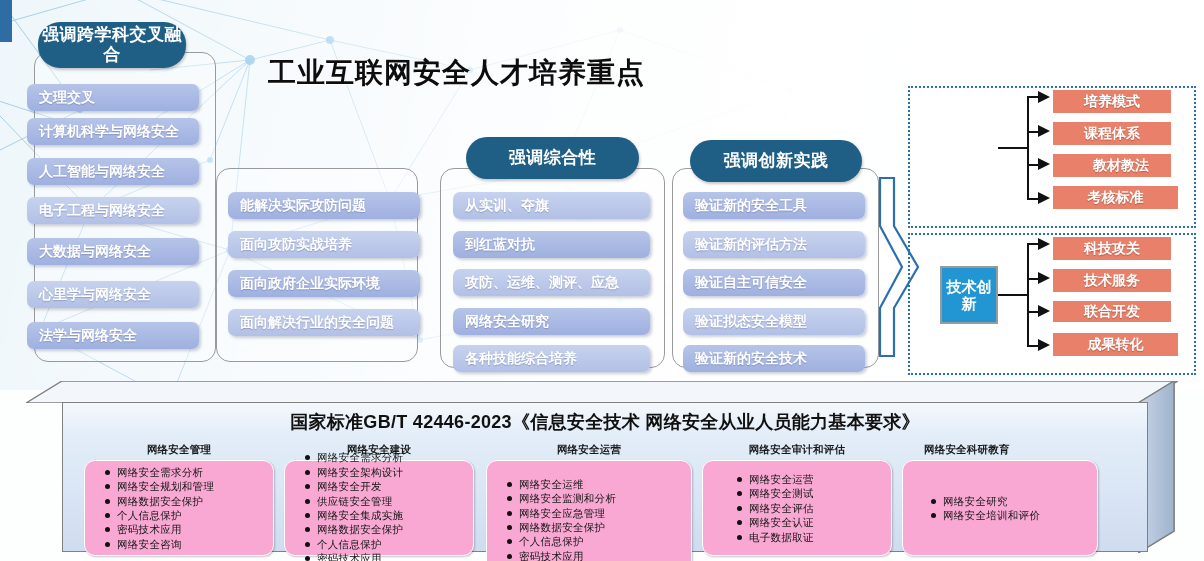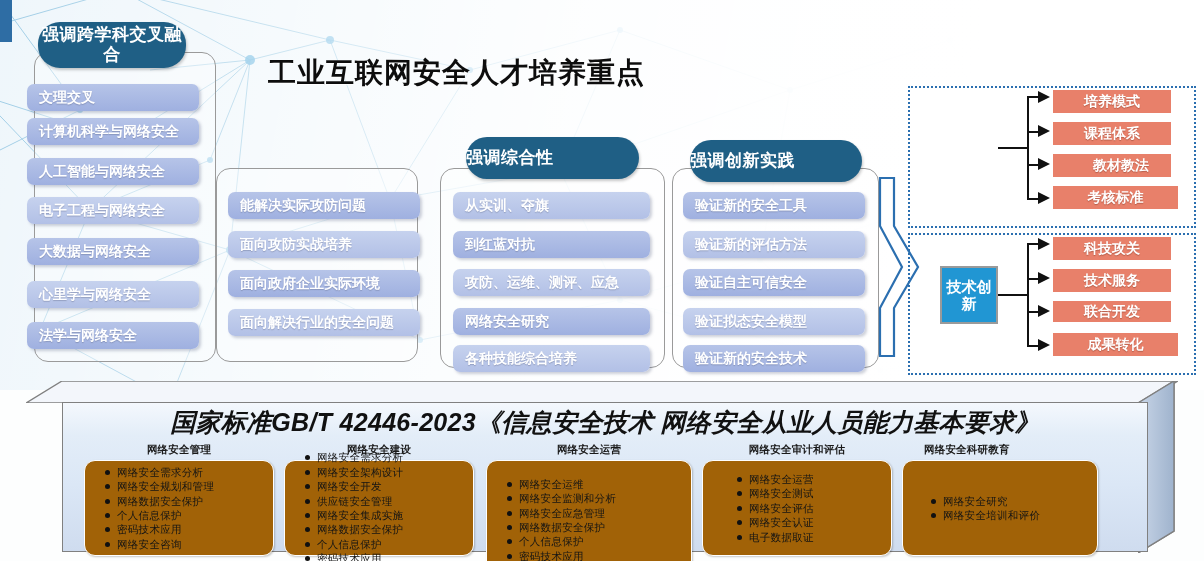--- a/index.html
+++ b/index.html
@@ -12,21 +12,21 @@
 
   
   .bg-mesh{position:absolute;left:0;top:0;width:1204px;height:390px;}
   .bg-fade{position:absolute;left:0;top:0;width:1204px;height:390px;
     background:linear-gradient(100deg, rgba(255,255,255,0.05) 0%, rgba(255,255,255,0.55) 26%, rgba(255,255,255,0.88) 46%, rgba(255,255,255,0.97) 62%, #ffffff 78%);}
   .topstrip{position:absolute;left:0;top:0;width:12px;height:42px;background:#2e6da4;}
 
   
   .pill{
     position:absolute;background:#1f5f85;color:#fff;border-radius:22px;
-    display:flex;align-items:center;justify-content:flex-start;text-align:center;
+    display:flex;align-items:center;justify-content:center;text-align:center;
     font-weight:bold;font-size:17px;letter-spacing:.5px;line-height:1.18;
     box-shadow:1px 2px 3px rgba(0,0,0,.22);z-index:6;
   }
   .colbox{
     position:absolute;border:1.6px solid #9a9a9a;border-radius:14px;
     background:rgba(255,255,255,0.35);z-index:2;
   }
   .item{
     position:absolute;border-radius:7px;color:#ffffff;font-weight:bold;
     font-size:14px;display:flex;align-items:center;padding-left:12px;
@@ -57,29 +57,29 @@
   .cube-face{
     position:absolute;left:36px;top:21px;width:1086px;height:150px;
     border:1.6px solid #808080;
     background:linear-gradient(180deg,#f4f8fd 0%,#e3edf8 22%,#dbe7f6 55%,#cfdcef 100%);
     box-sizing:border-box;
   }
   .cube-side{position:absolute;right:0;top:0;width:40px;height:172px;}
   .banner-title{
     position:absolute;left:40px;top:24px;width:1078px;height:34px;
     display:flex;align-items:center;justify-content:center;
-    font-weight:bold;font-size:25px;color:#111;letter-spacing:.3px;font-style:italic;
+    font-weight:bold;font-size:18px;color:#111;letter-spacing:.3px;
   }
   .catcol{position:absolute;top:62px;}
   .cathead{
     font-size:10.5px;font-weight:bold;color:#1a1a1a;text-align:center;
     margin-bottom:3px;letter-spacing:.2px;
   }
   .greybox{
-    background:#a16207;border:1.4px solid #ffffff;border-radius:11px;
+    background:#f9a8d4;border:1.4px solid #ffffff;border-radius:11px;
     box-shadow:1px 1px 2px rgba(0,0,0,.22);
     padding:7px 6px 7px 6px;box-sizing:border-box;
   }
   .greybox ul{margin:0;padding:0 0 0 14px;list-style:none;}
   .greybox li{
     font-size:10.5px;color:#141414;line-height:1.38;white-space:nowrap;
     position:relative;padding-left:12px;letter-spacing:.3px;
   }
   .greybox li:before{
     content:"";position:absolute;left:0;top:5px;width:5px;height:5px;

